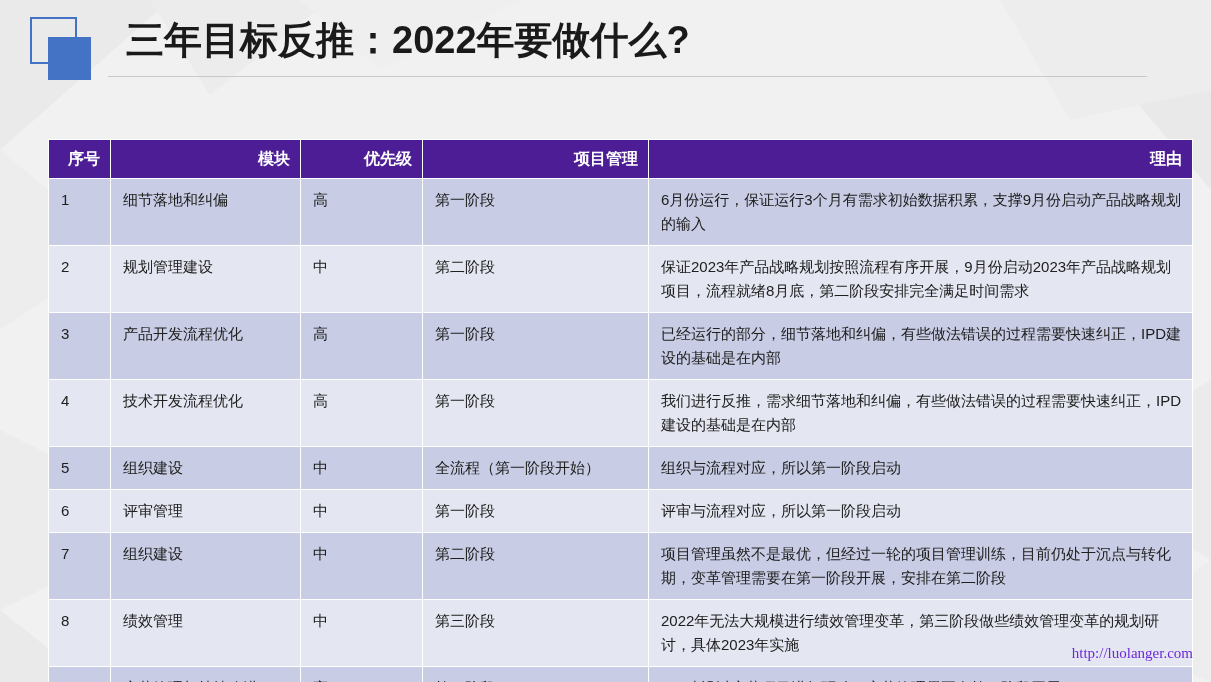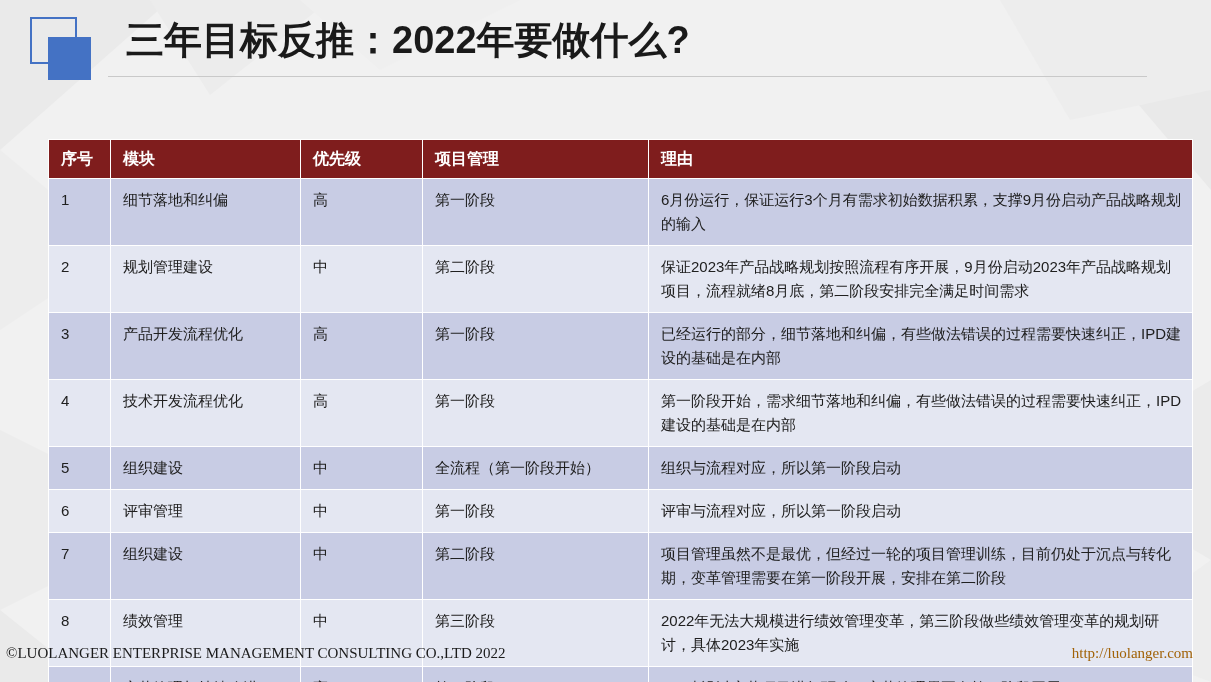--- a/index.html
+++ b/index.html
@@ -111,28 +111,29 @@
   #plan-table th,
   #plan-table td {
     text-align: left;
     vertical-align: top;
     padding: 9px 10px 9px 12px;
     border: 1px solid #ffffff;
     line-height: 24px;
     word-break: break-all;
   }
   #plan-table thead th {
-    background: #7f1d1d;
+    background: #4c1d95;
     color: #ffffff;
     font-weight: bold;
     font-size: 16px;
     padding-top: 7px;
     padding-bottom: 7px;
     line-height: 24px;
     border-color: #ffffff;
+    text-align: right;
   }
   
   .col-no     { width: 62px;  }
   .col-module { width: 190px; }
   .col-prio   { width: 122px; }
   .col-phase  { width: 226px; }
   .col-reason { width: auto;  }
 
   
   #plan-table tbody tr.row-odd  td { background: #c8cce4; }
@@ -150,21 +151,21 @@
     font-size: 15px;
     color: #1a1a1a;
     white-space: nowrap;
   }
   #footer-right {
     position: absolute;
     right: 18px;
     top: 645px;
     font-family: "Liberation Serif", "DejaVu Serif", serif;
     font-size: 15px;
-    color: #a16207;
+    color: #6d28d9;
     white-space: nowrap;
   }
 </style>
 </head>
 <body>
 
 <svg id="bg-layer" viewBox="0 0 1211 682" preserveAspectRatio="none" aria-hidden="true">
   <rect x="0" y="0" width="1211" height="682" fill="#f1f1f1"></rect>
   <polygon points="0,0 170,0 0,150" fill="#eaeaea"></polygon>
   <polygon points="150,0 330,0 210,95" fill="#ececec"></polygon>
@@ -231,21 +232,21 @@
           <td>产品开发流程优化</td>
           <td>高</td>
           <td>第一阶段</td>
           <td>已经运行的部分，细节落地和纠偏，有些做法错误的过程需要快速纠正，IPD建设的基础是在内部</td>
         </tr>
         <tr class="row-even">
           <td>4</td>
           <td>技术开发流程优化</td>
           <td>高</td>
           <td>第一阶段</td>
-          <td>第一阶段开始，需求细节落地和纠偏，有些做法错误的过程需要快速纠正，IPD建设的基础是在内部</td>
+          <td>我们进行反推，需求细节落地和纠偏，有些做法错误的过程需要快速纠正，IPD建设的基础是在内部</td>
         </tr>
         <tr class="row-odd">
           <td>5</td>
           <td>组织建设</td>
           <td>中</td>
           <td>全流程（第一阶段开始）</td>
           <td>组织与流程对应，所以第一阶段启动</td>
         </tr>
         <tr class="row-even">
           <td>6</td>
@@ -271,16 +272,15 @@
         <tr class="row-odd">
           <td>9</td>
           <td>变革管理与持续改进</td>
           <td>高</td>
           <td>第一阶段</td>
           <td>IPD建设以变革项目进行驱动，变革管理需要在第一阶段开展</td>
         </tr>
       </tbody>
   </table>
 
-  <div id="footer-left">©LUOLANGER  ENTERPRISE MANAGEMENT CONSULTING CO.,LTD  2022</div>
   <div id="footer-right">http://luolanger.com</div>
 
 </div>
 
 </body></html>

